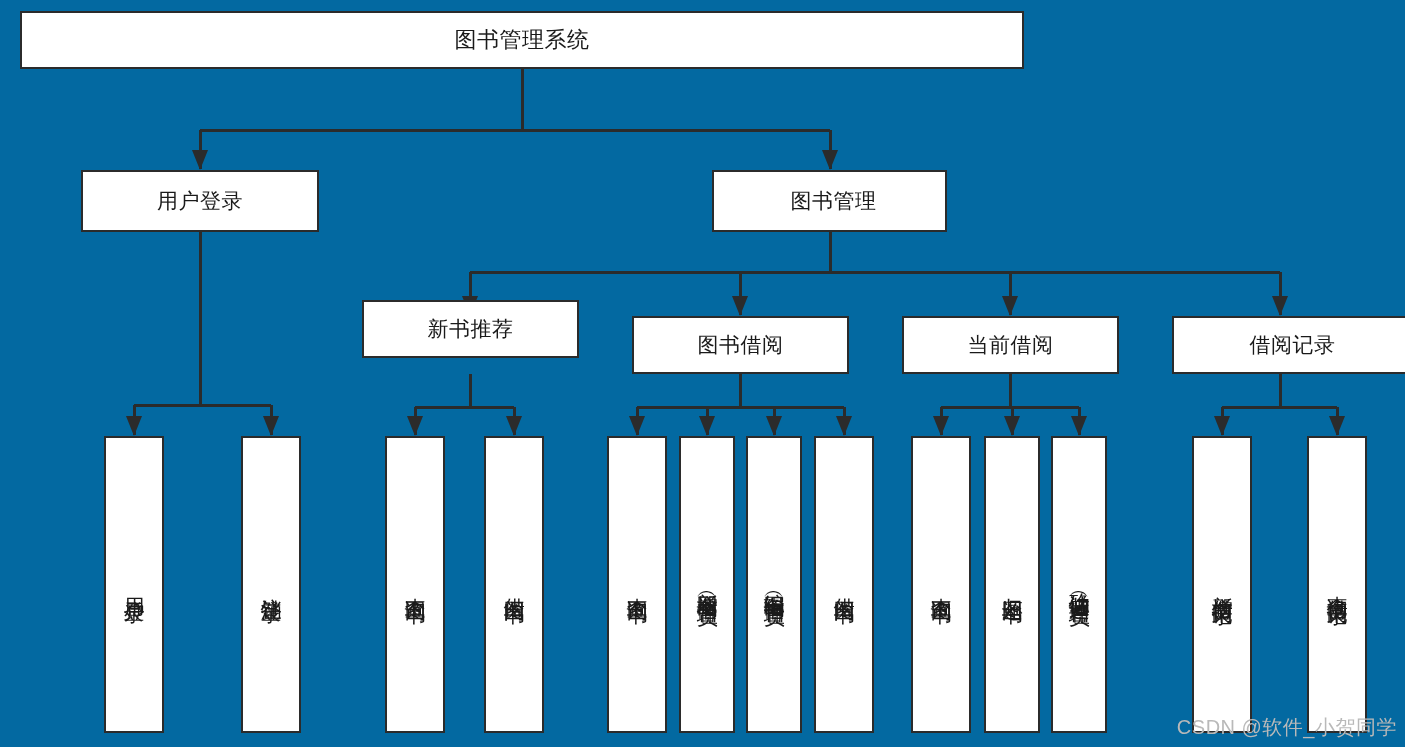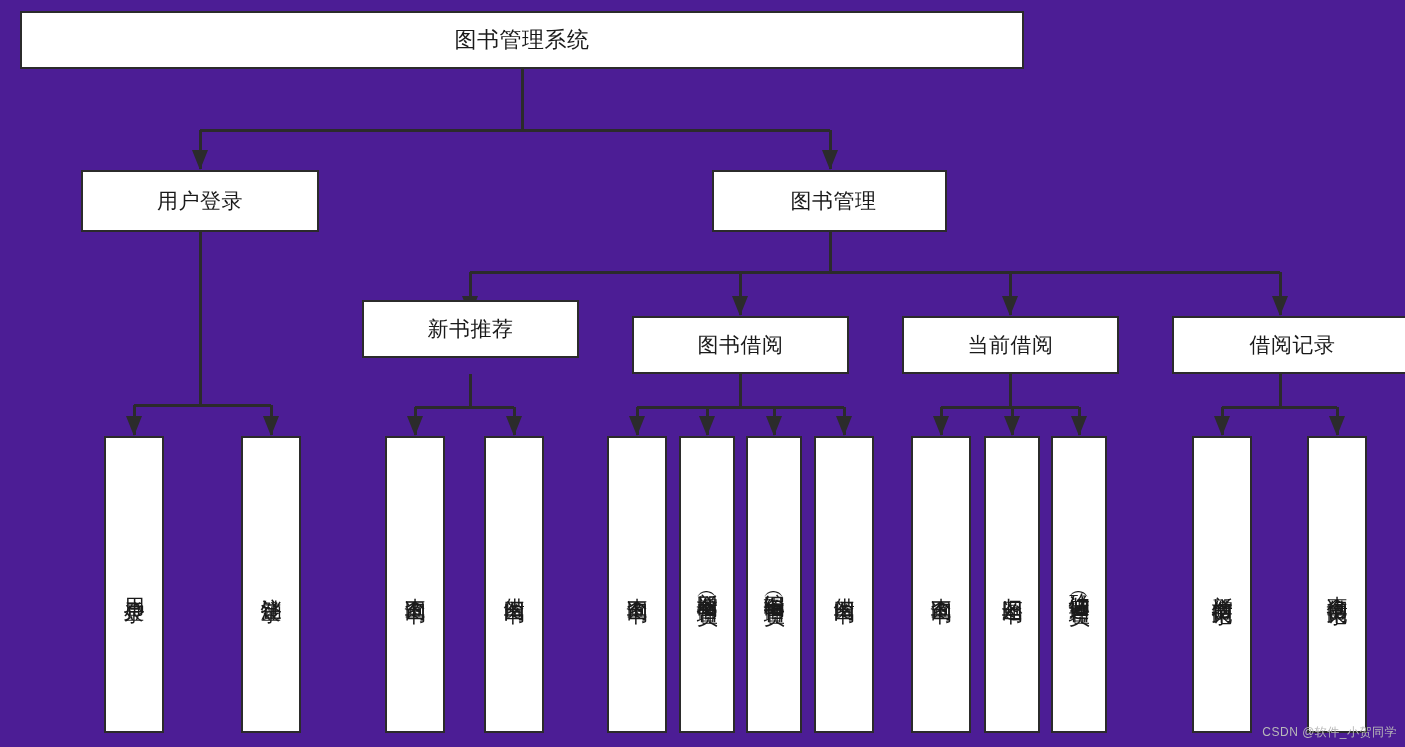--- a/index.html
+++ b/index.html
@@ -10,21 +10,21 @@
   body {
     width: 1405px;
     height: 747px;
     font-family: "Liberation Sans", "DejaVu Sans", sans-serif;
     overflow: hidden;
   }
   #diagram-root {
     position: relative;
     width: 1405px;
     height: 747px;
-    background: #4c1d95;
+    background: #0369a1;
   }
   svg#edges {
     position: absolute;
     left: 0;
     top: 0;
     width: 1405px;
     height: 747px;
     pointer-events: none;
   }
   .node {
@@ -56,21 +56,21 @@
     font-size: 21px;
     line-height: 1.25;
     letter-spacing: 2px;
     white-space: normal;
     max-height: 100%;
   }
   #watermark {
     position: absolute;
     right: 8px;
     bottom: 6px;
-    font-size: 12px;
+    font-size: 20px;
     color: #b9b9b9;
     letter-spacing: 0.5px;
     white-space: nowrap;
     user-select: none;
   }
 </style>
 </head>
 <body>
 
 <div id="diagram-root">

